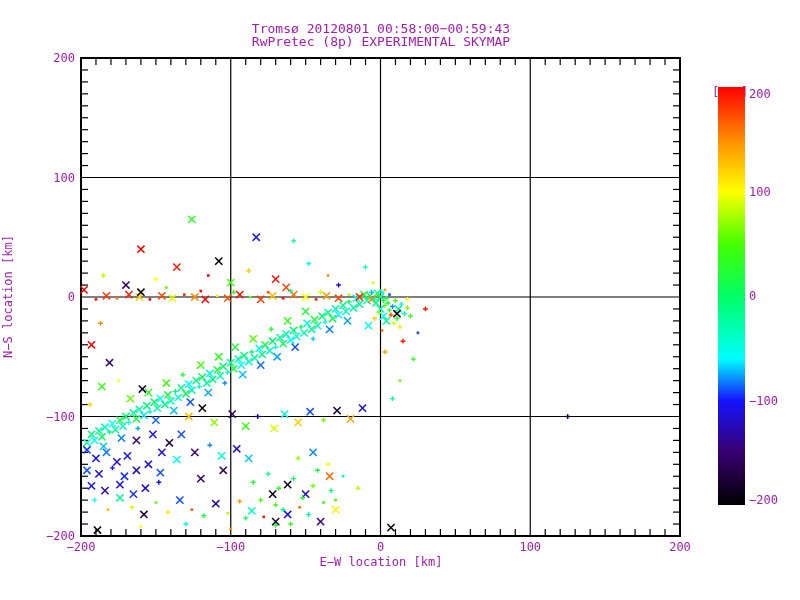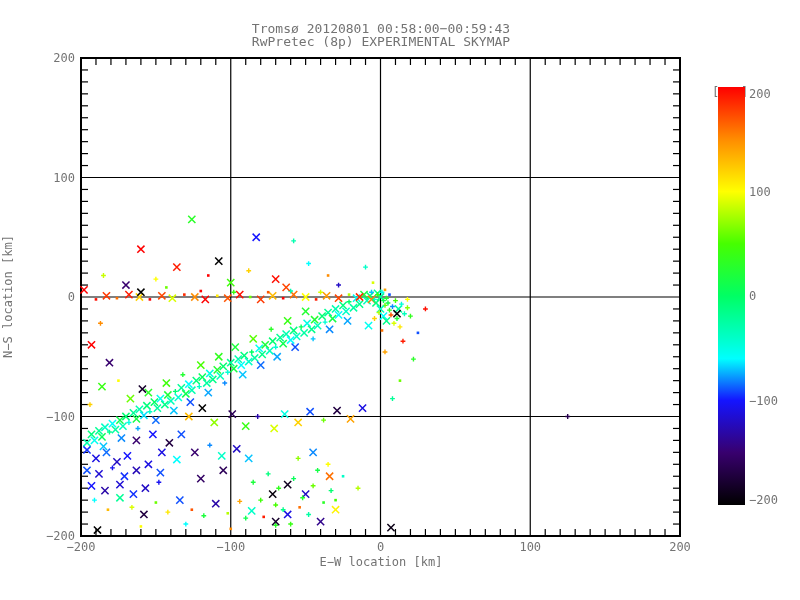--- a/index.html
+++ b/index.html
@@ -1,19 +1,19 @@
 <!DOCTYPE html>
 <html><head>
 <meta charset="utf-8">
 <style>
   html,body{margin:0;padding:0;background:#fff;}
   .frame{
     position:relative;width:800px;height:600px;background:#ffffff;
     font-family:"DejaVu Sans Mono","Liberation Mono",monospace;
-    color:#737373;overflow:hidden;
+    color:#a21caf;overflow:hidden;
   }
   .t{position:absolute;white-space:pre;font-size:12px;line-height:13px;}
   .title-line{width:800px;text-align:center;font-size:13px;}
   #title1{top:22px;left:-19px;}
   #title2{top:35px;left:-19px;}
   #xlabel{top:556px;width:800px;text-align:center;left:-19px;}
   #ylabel{top:297px;left:-72px;width:160px;text-align:center;transform:rotate(-90deg) translateX(0);transform-origin:center;margin-top:-7px;}
   .xtick{transform:translateX(-50%);top:541px;}
   .ytick{transform:translateY(-50%);text-align:right;width:46px;left:29px;}
   .cbtick{transform:translateY(-50%);left:749px;}

